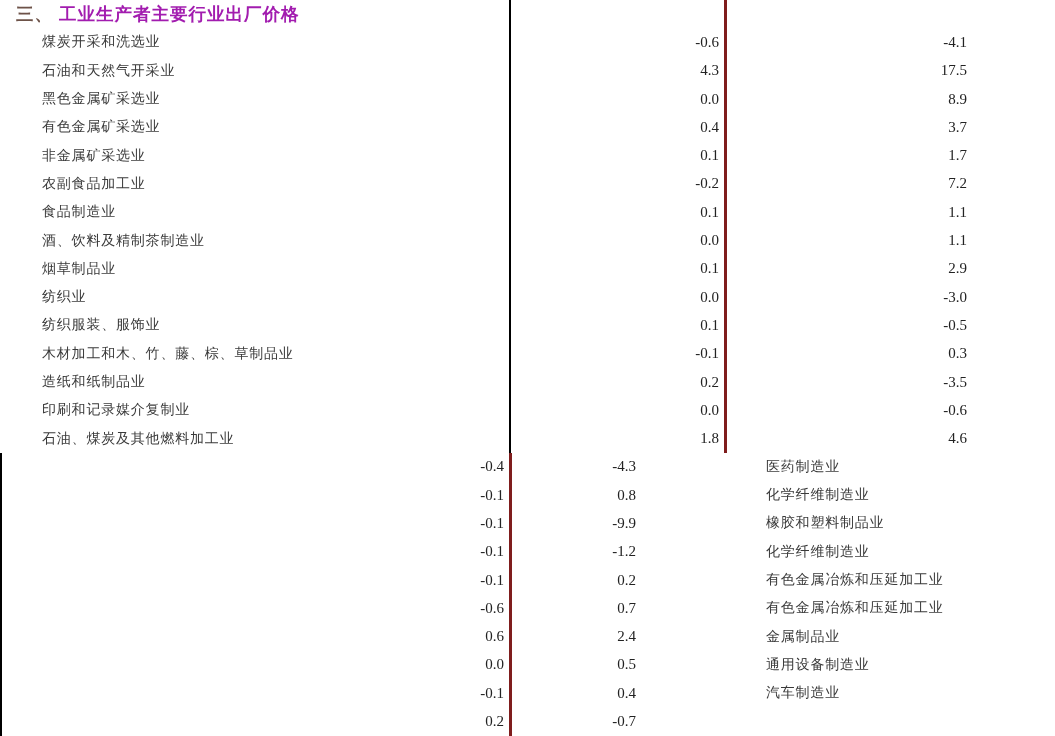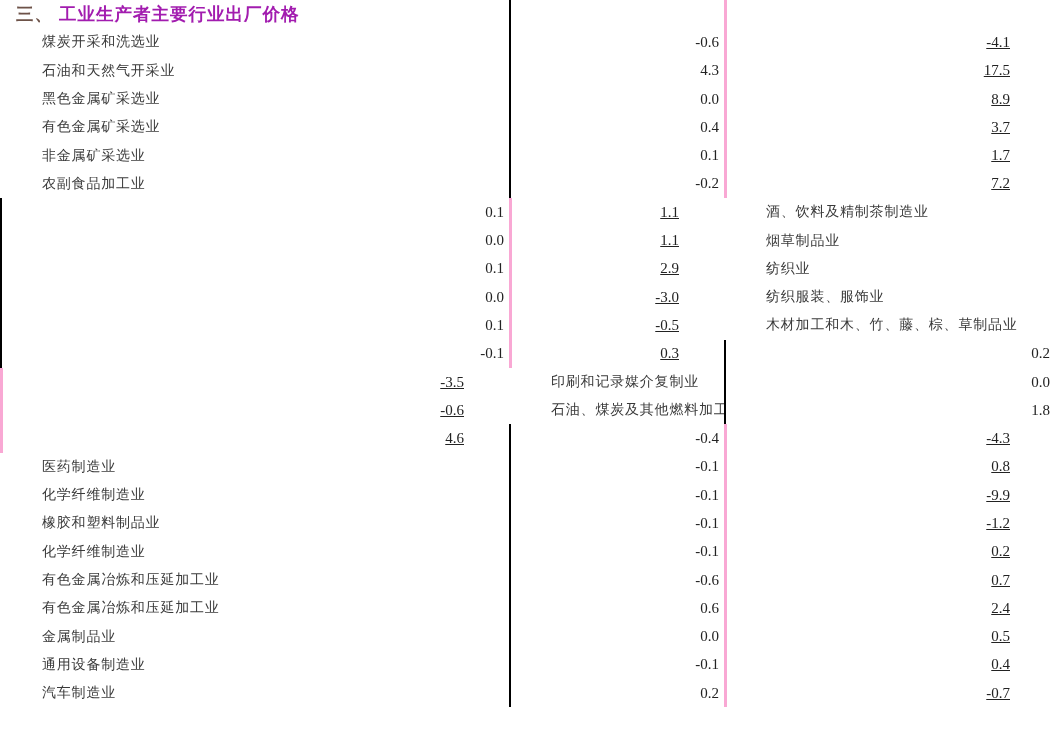--- a/index.html
+++ b/index.html
@@ -41,26 +41,25 @@
   .sec-no { color: #6d5248; margin-right: 6px; }
   .sec-title { color: #a21caf; }
   .v1-cell {
     border-left: 2px solid #000000;
     justify-content: flex-end;
     padding-right: 5px;
     font-size: 15px;
     color: #222222;
   }
   .v2-cell {
-    border-left: 3px solid #f9a8d4;
+    border-left: 3px solid #7f1d1d;
     justify-content: flex-end;
-    padding-right: 45px;
+    padding-right: 88px;
     font-size: 15px;
     color: #222222;
-    text-decoration: underline;
   }
 </style>
 </head>
 <body>
 
 <div class="doc">
   <div class="grid">
     <div class="cell name-cell header-cell">
       <span class="sec-no">三、</span>
       <span class="sec-title">工业生产者主要行业出厂价格</span>
@@ -79,37 +78,39 @@
       <div class="cell v2-cell">8.9</div>
       <div class="cell name-cell">有色金属矿采选业</div>
       <div class="cell v1-cell">0.4</div>
       <div class="cell v2-cell">3.7</div>
       <div class="cell name-cell">非金属矿采选业</div>
       <div class="cell v1-cell">0.1</div>
       <div class="cell v2-cell">1.7</div>
       <div class="cell name-cell">农副食品加工业</div>
       <div class="cell v1-cell">-0.2</div>
       <div class="cell v2-cell">7.2</div>
+      <div class="cell name-cell">食品制造业</div>
       <div class="cell v1-cell">0.1</div>
       <div class="cell v2-cell">1.1</div>
       <div class="cell name-cell">酒、饮料及精制茶制造业</div>
       <div class="cell v1-cell">0.0</div>
       <div class="cell v2-cell">1.1</div>
       <div class="cell name-cell">烟草制品业</div>
       <div class="cell v1-cell">0.1</div>
       <div class="cell v2-cell">2.9</div>
       <div class="cell name-cell">纺织业</div>
       <div class="cell v1-cell">0.0</div>
       <div class="cell v2-cell">-3.0</div>
       <div class="cell name-cell">纺织服装、服饰业</div>
       <div class="cell v1-cell">0.1</div>
       <div class="cell v2-cell">-0.5</div>
       <div class="cell name-cell">木材加工和木、竹、藤、棕、草制品业</div>
       <div class="cell v1-cell">-0.1</div>
       <div class="cell v2-cell">0.3</div>
+      <div class="cell name-cell">造纸和纸制品业</div>
       <div class="cell v1-cell">0.2</div>
       <div class="cell v2-cell">-3.5</div>
       <div class="cell name-cell">印刷和记录媒介复制业</div>
       <div class="cell v1-cell">0.0</div>
       <div class="cell v2-cell">-0.6</div>
       <div class="cell name-cell">石油、煤炭及其他燃料加工业</div>
       <div class="cell v1-cell">1.8</div>
       <div class="cell v2-cell">4.6</div>
       <div class="cell v1-cell">-0.4</div>
       <div class="cell v2-cell">-4.3</div>

